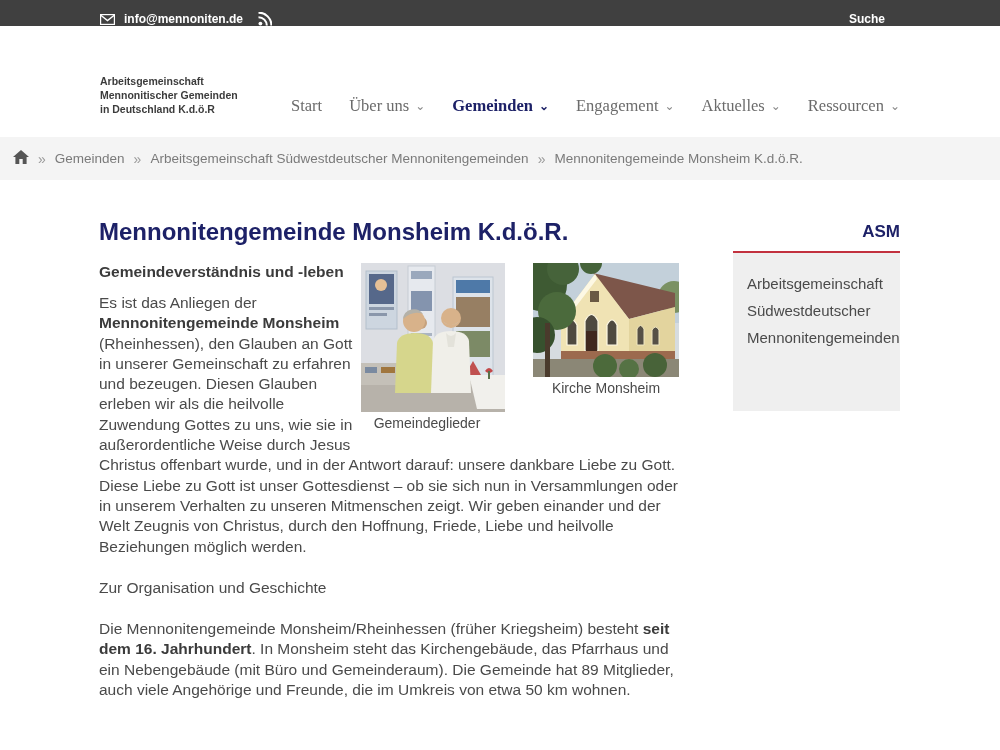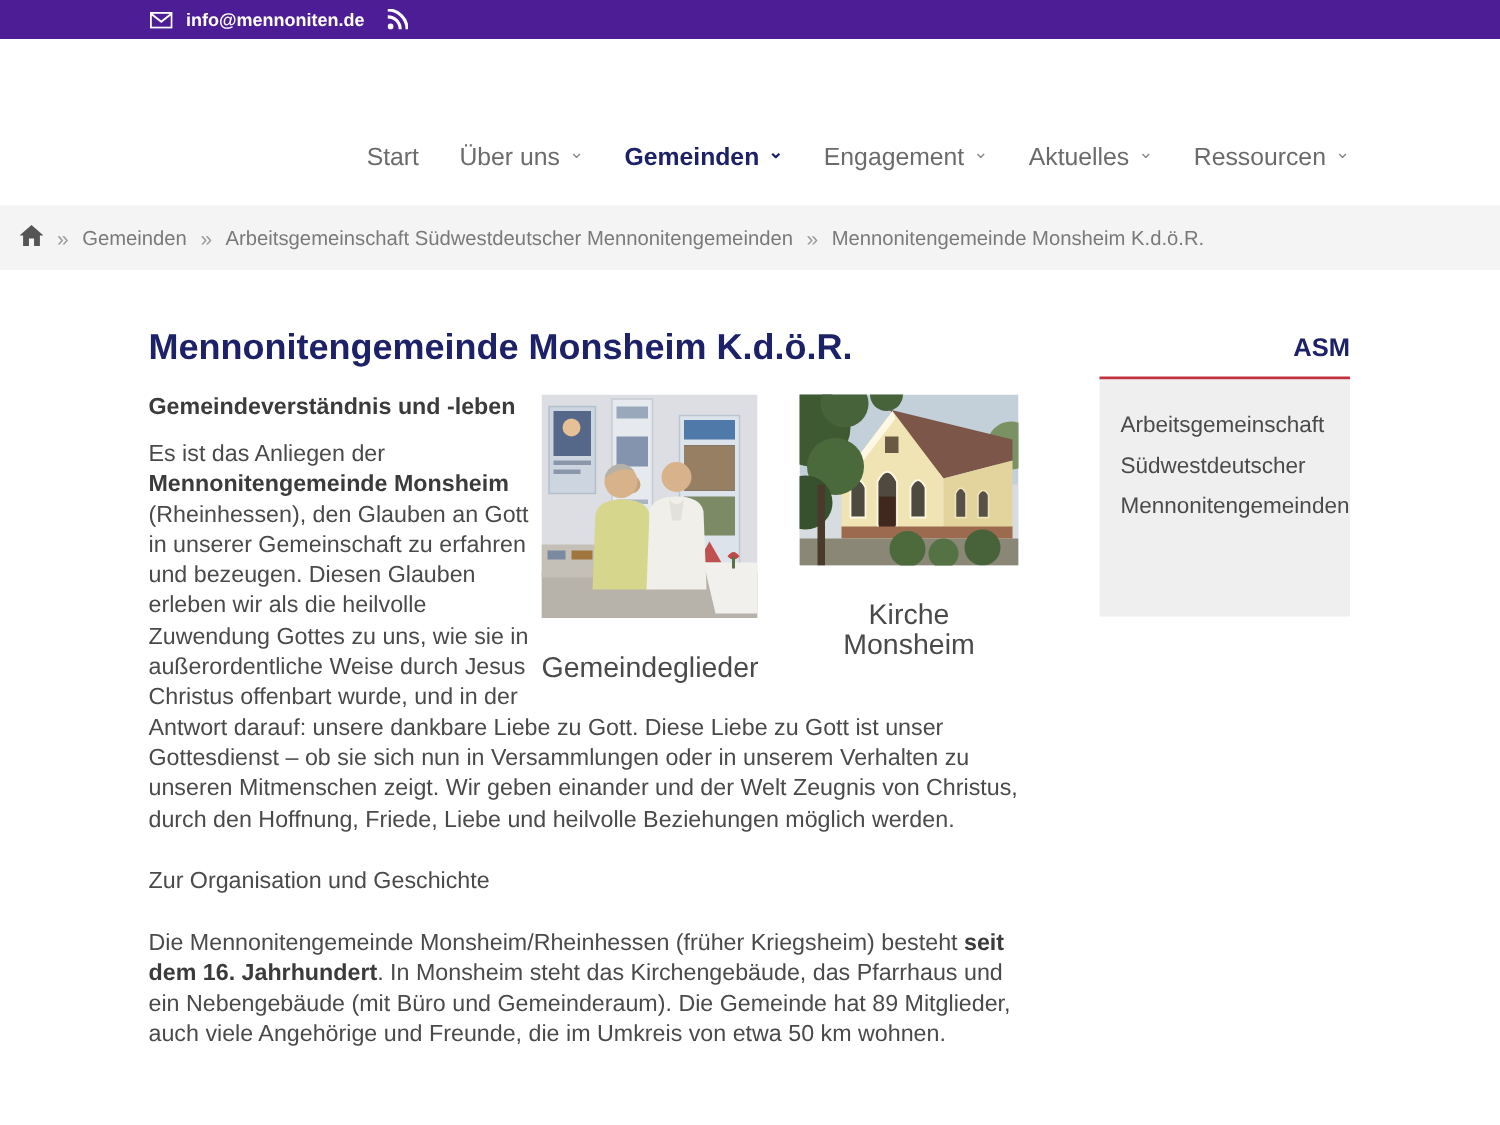--- a/index.html
+++ b/index.html
@@ -6,36 +6,36 @@
   body{
     width:1000px;height:750px;position:relative;overflow:hidden;
     background:#ffffff;font-family:"Liberation Sans",sans-serif;
     -webkit-font-smoothing:antialiased;
   }
   a{text-decoration:none;color:inherit;cursor:pointer;}
 
   
   .topbar{
     position:absolute;top:0;left:0;width:1000px;height:26px;
-    background:#4c1d95;display:flex;align-items:center;justify-content:space-between;
+    background:#404040;display:flex;align-items:flex-end;justify-content:space-between;
     font-size:12px;font-weight:bold;color:#ffffff;
   }
   .topbar-left{display:flex;align-items:center;gap:9px;margin-left:100px;}
   .topbar-right{display:flex;align-items:center;gap:26px;margin-right:101px;flex-direction:column;}
   .topbar svg{display:block;}
 
   
   .header{position:absolute;top:26px;left:0;width:1000px;height:111px;background:#ffffff;}
   .logo{position:absolute;left:100px;top:48px;display:flex;align-items:flex-end;gap:8px;}
   .logo-text{font-size:10.5px;font-weight:bold;color:#3c3c3c;line-height:14px;padding-bottom:6px;}
   .mainnav{
     position:absolute;right:100px;top:70px;display:flex;align-items:center;gap:27px;
     font-size:16.5px;color:#6b6b6b;
   }
-  .nav-item{display:flex;align-items:flex-start;gap:6px;}
+  .nav-item{display:flex;align-items:flex-end;gap:6px;font-family:Liberation Serif, serif;}
   .nav-item .chev{font-size:12px;color:#8a8a8a;position:relative;top:-2px;}
   .nav-item.active{color:#1d2167;font-weight:bold;}
   .nav-item.active .chev{color:#1d2167;}
 
   
   .breadcrumb{
     position:absolute;top:137px;left:0;width:1000px;height:43px;background:#f4f4f4;
     display:flex;align-items:center;font-size:13.5px;color:#7a7a7a;
   }
   .breadcrumb .inner{display:flex;align-items:center;margin-left:13px;gap:9px;}
@@ -48,21 +48,21 @@
   }
   .article-body{font-size:15.5px;line-height:20.3px;color:#4a4a4a;}
   .article-body h2{
     margin:0 0 12px 0;font-size:15.5px;line-height:18px;font-weight:bold;color:#3b3b3b;
   }
   .article-body p{margin:0 0 21px 0;}
   .article-body b{color:#3b3b3b;}
   figure{margin:0;}
   .fig-church{float:right;width:146px;margin:0 0 10px 40px;}
   .fig-booth{float:right;width:132px;margin:0 0 10px 0;}
-  figcaption{margin-top:24px;text-align:center;font-size:19px;color:#4a4a4a;}
+  figcaption{margin-top:1px;text-align:center;font-size:14px;color:#4a4a4a;}
   figure svg{display:block;}
   .p-tight{margin-bottom:16px !important;}
 
   
   .sidebar{position:absolute;left:733px;top:222px;width:167px;}
   .asm-title{text-align:right;font-size:17px;font-weight:bold;color:#1d2167;margin-bottom:9px;}
   .asm-rule{height:2px;background:#c2313e;}
   .asm-box{background:#efefef;padding:17px 14px 60px 14px;}
   .asm-link{font-size:15px;line-height:27px;color:#4a4a4a;display:block;}
 </style>
@@ -89,20 +89,25 @@
   <div class="topbar-right">
     <a>Impressum</a>
     <a>Kontakt</a>
     <a>Übersicht</a>
     <a>Suche</a>
   </div>
 </div>
 
 <div class="header">
   <a class="logo">
+    <span class="logo-text">
+      <span>Arbeitsgemeinschaft</span><br>
+      <span>Mennonitischer Gemeinden</span><br>
+      <span>in Deutschland K.d.ö.R</span>
+    </span>
   </a>
   <nav class="mainnav">
     <a class="nav-item">
       <span>Start</span>
     </a>
     <a class="nav-item">
       <span>Über uns</span>
         <span class="chev">⌄</span>
     </a>
     <a class="nav-item active">

